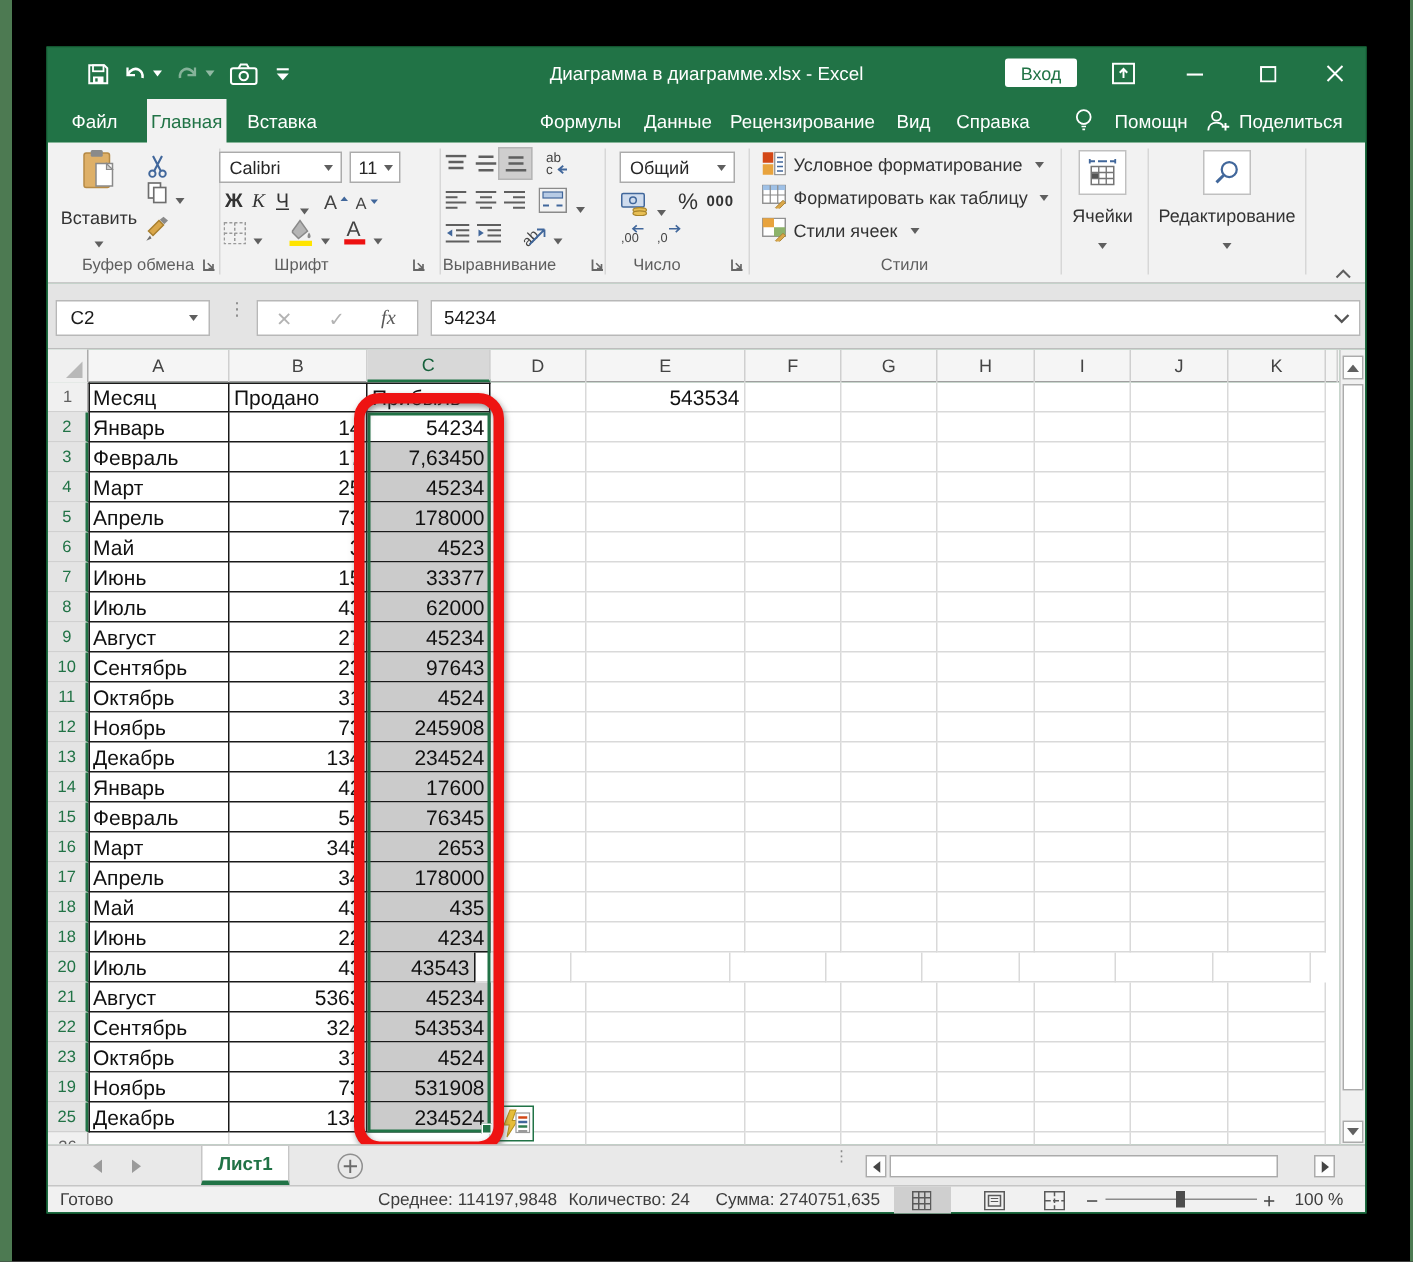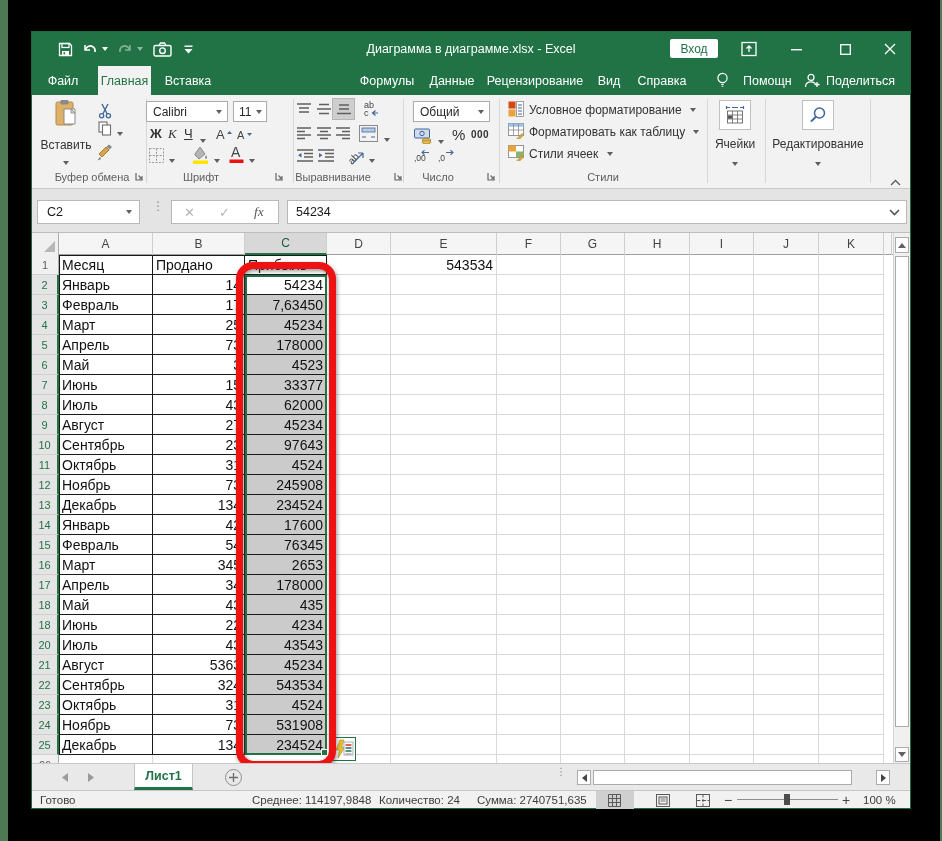--- a/index.html
+++ b/index.html
@@ -782,21 +782,21 @@
         <div class="cell" style="width: 64px;"></div>
         <div class="cell" style="width: 65px;"></div>
         <div class="cell" style="width: 64px;"></div>
         <div class="cell" style="width: 65px;"></div>
         <div class="cell" style="width: 65px;"></div>
       </div>
       <div class="grow">
         <div class="gut sel">20</div>
         <div class="cell tbl" style="width: 94px;">Июль</div>
         <div class="cell tbl num" style="width: 92px;">43</div>
-        <div class="cell tbl selc num" style="width: 82px;">43543</div>
+        <div class="cell tbl selc num" style="width: 72px;">43543</div>
         <div class="cell" style="width: 64px;"></div>
         <div class="cell" style="width: 106px;"></div>
         <div class="cell" style="width: 64px;"></div>
         <div class="cell" style="width: 64px;"></div>
         <div class="cell" style="width: 65px;"></div>
         <div class="cell" style="width: 64px;"></div>
         <div class="cell" style="width: 65px;"></div>
         <div class="cell" style="width: 65px;"></div>
       </div>
       <div class="grow">
@@ -835,21 +835,21 @@
         <div class="cell" style="width: 64px;"></div>
         <div class="cell" style="width: 106px;"></div>
         <div class="cell" style="width: 64px;"></div>
         <div class="cell" style="width: 64px;"></div>
         <div class="cell" style="width: 65px;"></div>
         <div class="cell" style="width: 64px;"></div>
         <div class="cell" style="width: 65px;"></div>
         <div class="cell" style="width: 65px;"></div>
       </div>
       <div class="grow">
-        <div class="gut sel">24</div>
+        <div class="gut sel">19</div>
         <div class="cell tbl" style="width: 94px;">Ноябрь</div>
         <div class="cell tbl num" style="width: 92px;">73</div>
         <div class="cell tbl selc num" style="width: 82px;">531908</div>
         <div class="cell" style="width: 64px;"></div>
         <div class="cell" style="width: 106px;"></div>
         <div class="cell" style="width: 64px;"></div>
         <div class="cell" style="width: 64px;"></div>
         <div class="cell" style="width: 65px;"></div>
         <div class="cell" style="width: 64px;"></div>
         <div class="cell" style="width: 65px;"></div>

